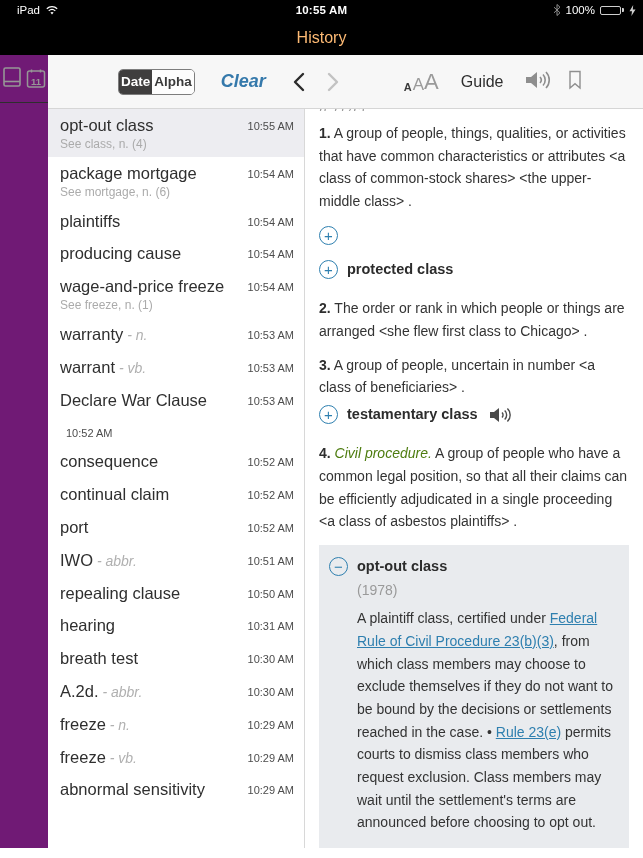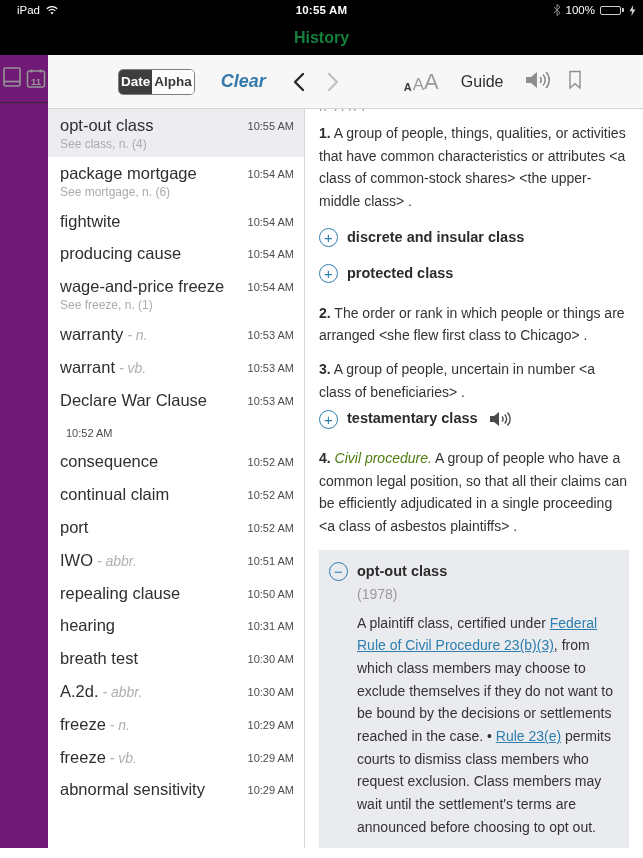--- a/index.html
+++ b/index.html
@@ -11,21 +11,21 @@
   .sb-left { display:flex; align-items:center; gap:5px; width:120px;padding-left:10px; }
   .sb-center { flex:1; text-align:center; font-weight:bold; letter-spacing:.2px; }
   .sb-right { width:120px; display:flex; align-items:center; justify-content:flex-end; gap:5px; }
   .wifi-icon svg, .bt-icon svg, .bolt-icon svg { display:block; }
   .battery { display:flex; align-items:center; }
   .battery-body { width:21px; height:9px; border:1px solid #cfcfcf; border-radius:2px; padding:1px; }
   .battery-fill { height:100%; width:100%; border-radius:1px; }
   .battery-nub { width:2px; height:4px; background:#cfcfcf; border-radius:0 1px 1px 0; margin-left:1px; }
 
   
-  .navbar { height:35px; background:#000; color:#15803d; display:flex; align-items:center; justify-content:center; font-size:16px; font-weight:bold; flex:0 0 auto; }
+  .navbar { height:35px; background:#000; color:#fdba74; display:flex; align-items:center; justify-content:center; font-size:16px; font-weight:normal; flex:0 0 auto; }
 
   
   .main { flex:0 0 793px; display:flex; height:793px; }
   .bottom-strip { flex:1; background:#fff; }
 
   
   .sidebar { width:48px; background:#701a75; display:flex; flex-direction:row; flex:0 0 48px; }
   .side-item { height:48px; display:flex; align-items:center; justify-content:center; color:#969696; border-bottom:1px solid #2e2e2e; cursor:pointer; }
   .side-item.selected { background:#1b1b1b; color:#fff; }
   .side-item .glyph-i { font-family:"DejaVu Serif", serif; font-style:italic; font-size:20px; }
@@ -219,21 +219,21 @@
           <div class="row">
             <div class="row-main">
               <div class="row-title"><span class="row-title-text">package mortgage</span></div>
               <div class="row-sub">See mortgage, n. (6)</div>
             </div>
             <div class="row-time">10:54 AM</div>
           </div>
 
           <div class="row">
             <div class="row-main">
-              <div class="row-title"><span class="row-title-text">fightwite</span></div>
+              <div class="row-title"><span class="row-title-text">plaintiffs</span></div>
 
             </div>
             <div class="row-time">10:54 AM</div>
           </div>
 
           <div class="row">
             <div class="row-main">
               <div class="row-title"><span class="row-title-text">producing cause</span></div>
 
             </div>
@@ -369,21 +369,20 @@
           <div class="entry-body">
             <div class="clipped-line">n. (17c)</div>
 
             <div class="sense">
               <b>1.</b>
               <span>A group of people, things, qualities, or activities that have common characteristics or attributes &lt;a class of common-stock shares&gt;  &lt;the upper-middle class&gt; .</span>
             </div>
 
             <div class="sub-entry">
               <span class="circle-btn">+</span>
-              <span class="sub-label">discrete and insular class</span>
             </div>
             <div class="sub-entry">
               <span class="circle-btn">+</span>
               <span class="sub-label">protected class</span>
             </div>
 
             <div class="sense" style="margin-top:16px">
               <b>2.</b>
               <span>The order or rank in which people or things are arranged &lt;she flew first class to Chicago&gt; .</span>
             </div>

